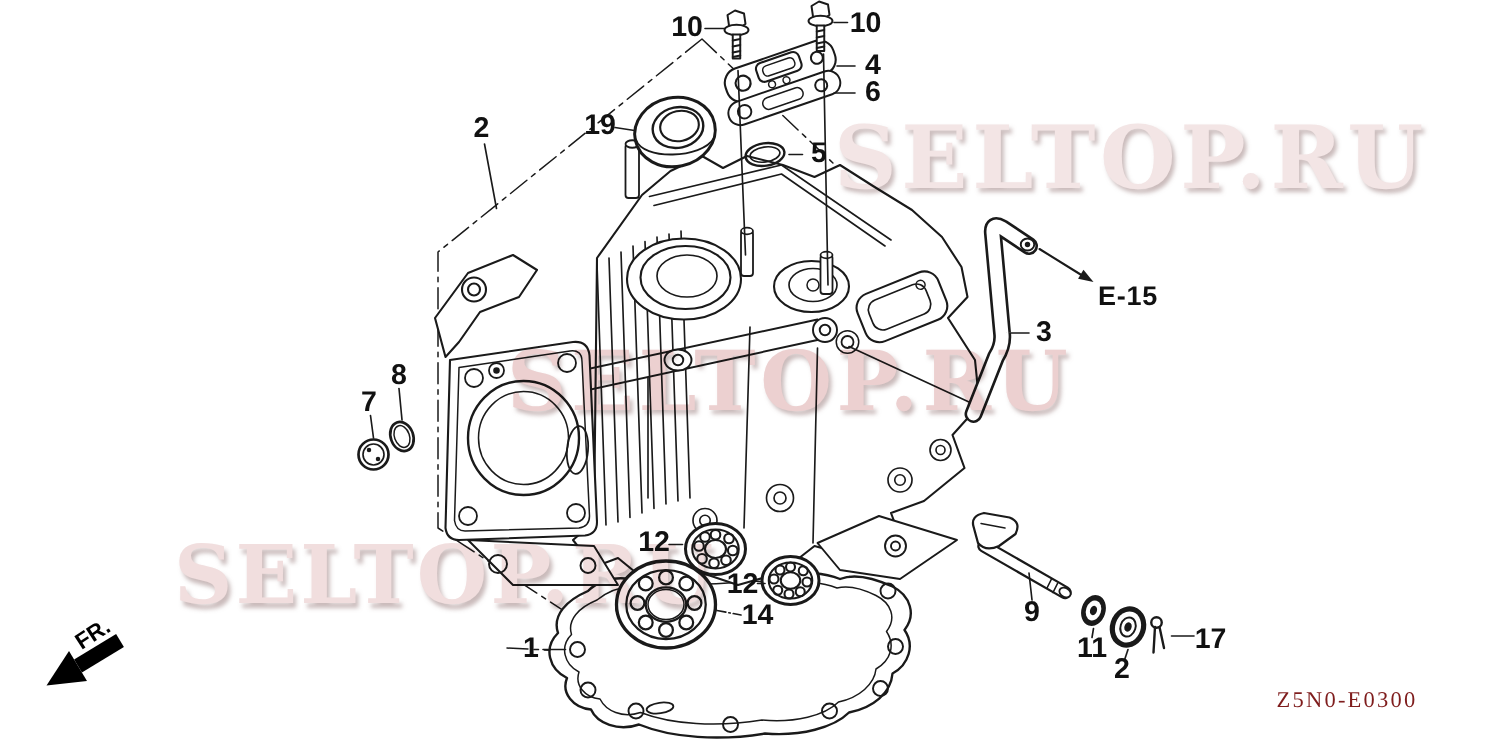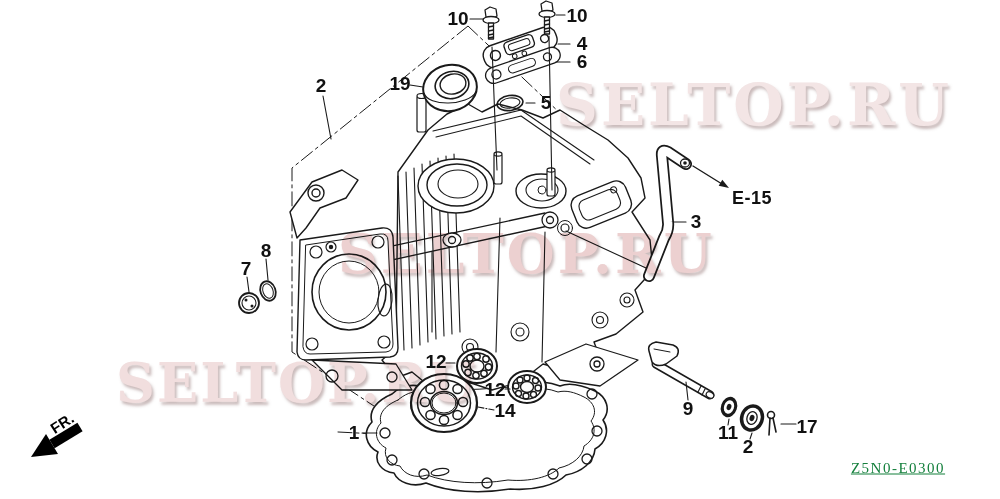--- a/index.html
+++ b/index.html
@@ -6,21 +6,21 @@
   .stage{position:relative;width:1000px;height:499px;background:#ffffff;overflow:hidden;
          font-family:"Liberation Sans",sans-serif;}
   .stage svg{position:absolute;left:0;top:0;}
   .callout{position:absolute;transform:translate(-50%,-50%);
            font:700 19px "Liberation Sans",sans-serif;color:#111;white-space:nowrap;}
   .ref-label{position:absolute;transform:translate(-50%,-50%);
            font:700 18px "Liberation Sans",sans-serif;color:#111;letter-spacing:.5px;}
   .fr-label{position:absolute;transform:translate(-50%,-50%) rotate(-33deg);
            font:700 15px "Liberation Sans",sans-serif;color:#000;}
   .part-code{position:absolute;transform:translate(-50%,-50%);
-           font:400 15px "Liberation Serif",serif;color:#15803d;letter-spacing:1.5px;white-space:nowrap;text-decoration:underline;}
+           font:400 15px "Liberation Serif",serif;color:#7f1d1d;letter-spacing:1.5px;white-space:nowrap;}
   .wm{position:absolute;font-family:"DejaVu Serif",serif;font-weight:700;white-space:nowrap;
       mix-blend-mode:multiply;user-select:none;line-height:1;
       text-shadow:2px 3px 3px rgba(150,120,120,.5), -1px -1px 0 rgba(255,255,255,.85);}
   .wm1{left:556px;top:76px;font-size:58px;letter-spacing:3px;color:#f3e5e5;}
   .wm2{left:338px;top:226px;font-size:55px;letter-spacing:3px;color:#ecd0d0;}
   .wm3{left:116px;top:356px;font-size:54px;letter-spacing:2px;color:#f1dede;}
 </style>
 </head>
 <body>
 

